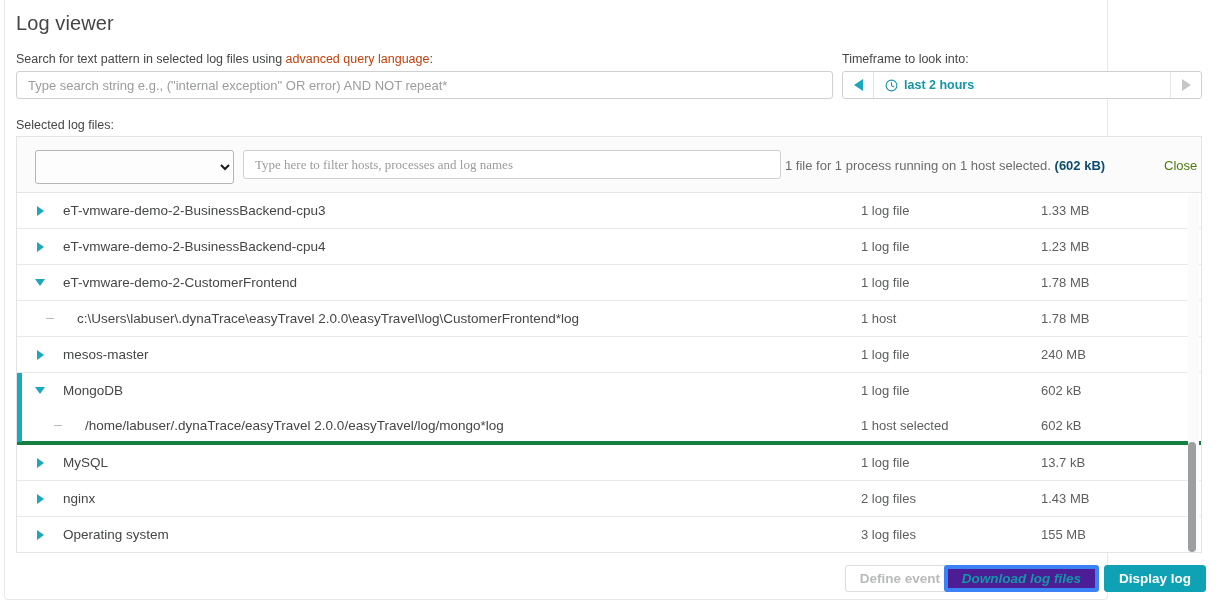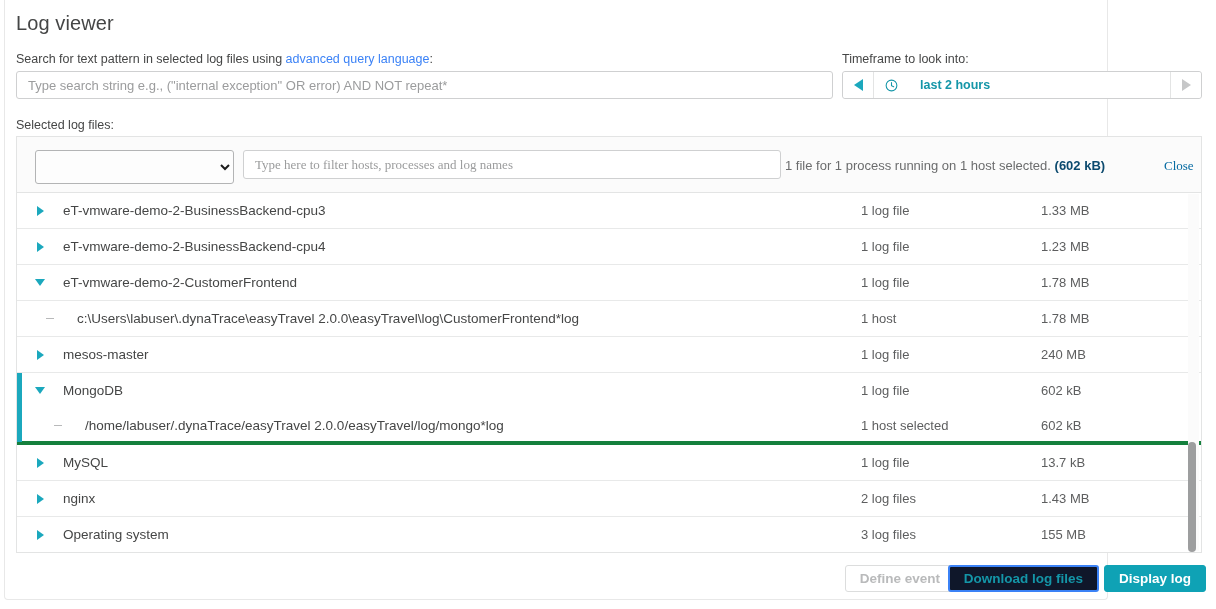--- a/index.html
+++ b/index.html
@@ -40,21 +40,21 @@
   }
 
   .search-label {
     position: absolute;
     left: 11px;
     top: 52px;
     font-size: 12.5px;
     color: #454646;
   }
   .link {
-    color: #3b82f6;
+    color: #c2410c;
     text-decoration: none;
     cursor: pointer;
   }
   .search-input {
     position: absolute;
     left: 11px;
     top: 71px;
     width: 817px;
     height: 28px;
     box-sizing: border-box;
@@ -108,21 +108,21 @@
   .tri-right {
     width: 0; height: 0;
     border-top: 6px solid transparent;
     border-bottom: 6px solid transparent;
     border-left: 9px solid #c6c7c8;
   }
   .tf-main {
     flex: 1;
     display: flex;
     align-items: center;
-    gap: 22px;
+    gap: 6px;
     padding-left: 11px;
     cursor: pointer;
   }
   .tf-text {
     color: #1496a8;
     font-weight: bold;
     font-size: 12.5px;
   }
   .clock-icon { display: block; }
 
@@ -185,23 +185,22 @@
     font-size: 13px;
     color: #6b6c6d;
     white-space: nowrap;
   }
   .status-text b { color: #0c4a6e; }
   .close-link {
     position: absolute;
     left: 1147px;
     top: 21px;
     font-size: 13px;
-    color: #0369a1;
-    cursor: pointer;
-    font-family: Liberation Serif, serif;
+    color: #4d7c0f;
+    cursor: pointer;
   }
 
   
   .tablewrap {
     position: absolute;
     left: 11px;
     top: 192px;
     width: 1186px;
     height: 361px;
     box-sizing: border-box;
@@ -321,23 +320,24 @@
   }
   .btn-disabled {
     right: 262px;
     background: #fff;
     border: 1px solid #dcdddd;
     color: #b9babb;
     cursor: default;
   }
   .btn-outline {
     right: 118px;
-    background: #0f172a;
-    border: 2px solid #3b82f6;
+    background: #4c1d95;
+    border: 4px solid #3b82f6;
     color: #1496a8;
+    font-style: italic;
   }
   .btn-primary {
     right: 11px;
     background: #0fa2b5;
     border: 1px solid #0fa2b5;
     color: #ffffff;
   }
 </style>
 </head>
 <body>

